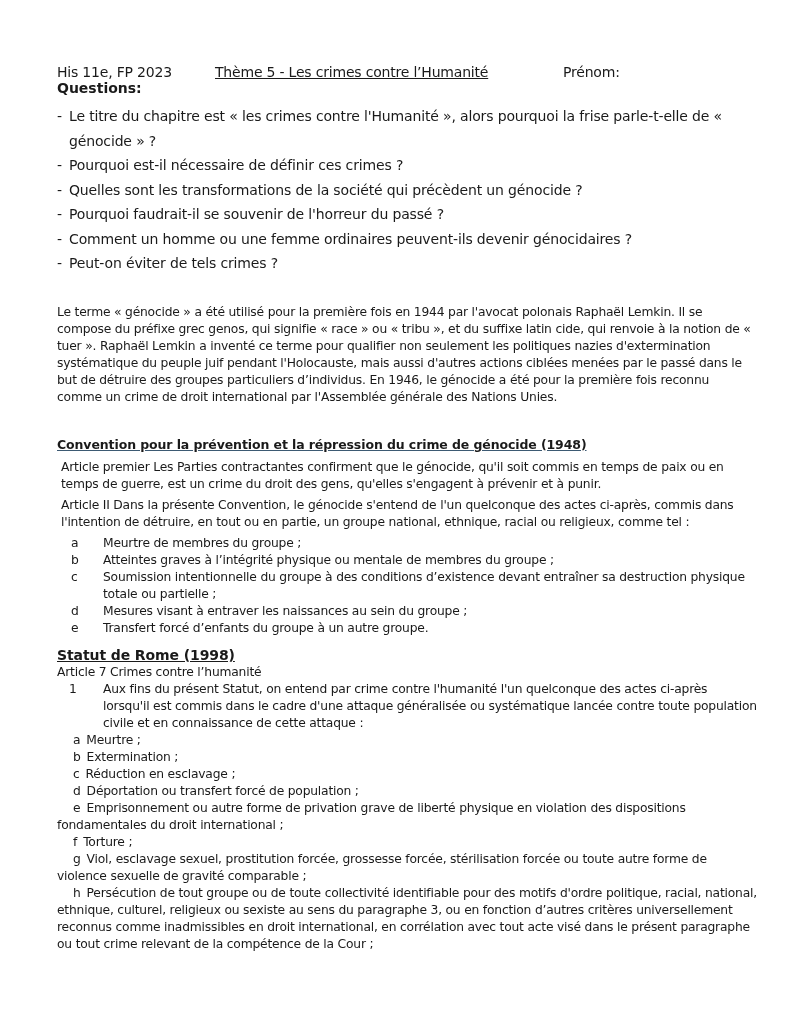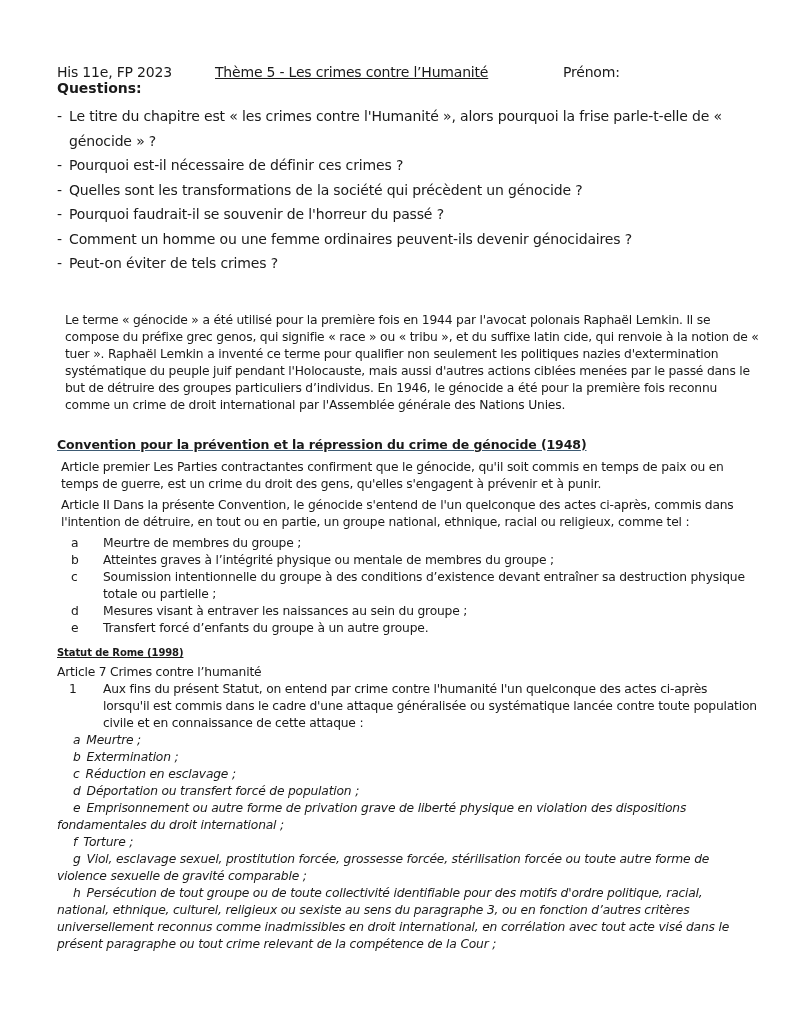--- a/index.html
+++ b/index.html
@@ -21,47 +21,47 @@
   }
   .questions { position: absolute; top: 104px; left: 0; width: 700px; margin: 0; padding: 0; list-style: none; }
   .questions li {
     font-size: 14px; line-height: 24.5px; padding-left: 12px; text-indent: -12px;
     letter-spacing: -0.15px; white-space: normal;
   }
   .questions li .dash { display: inline-block; width: 12px; text-indent: 0; }
   .questions li.wrap { padding-right: 8px; }
   .intro {
     position: absolute; top: 304px; left: 0; width: 700px;
-    font-size: 12.3px; line-height: 16.9px; letter-spacing: -0.2px; margin: 8px;
+    font-size: 12.3px; line-height: 16.9px; letter-spacing: -0.2px; margin: 0;
   }
   .conv-title {
     position: absolute; top: 437px; left: 0; font-size: 12.5px; font-weight: bold;
     text-decoration: underline; text-decoration-color: #3d5a73; letter-spacing: -0.1px;
   }
   .conv-body {
     position: absolute; top: 455px; left: 0; width: 700px;
     font-size: 12.3px; line-height: 17px; letter-spacing: -0.2px;
   }
   .conv-body p { margin: 4px; }
   .alist { margin: 0; padding: 0; list-style: none; }
   .alist li { position: relative; padding-left: 46px; }
   .alist li .mark { position: absolute; left: 14px; top: 0; }
   .rome-title {
-    position: absolute; top: 647px; left: 0; font-size: 10px; font-weight: bold;
+    position: absolute; top: 647px; left: 0; font-size: 14px; font-weight: bold;
     text-decoration: underline; letter-spacing: -0.1px;
   }
   .rome-body {
     position: absolute; top: 664px; left: 0; width: 700px;
     font-size: 12.3px; line-height: 17px; letter-spacing: -0.2px;
   }
   .rome-body p { margin: 0; }
   .num-item { position: relative; padding-left: 46px; }
   .num-item .mark { position: absolute; left: 12px; top: 0; }
   .rlist { margin: 0; padding: 0; list-style: none; }
-  .rlist li { text-indent: 16px; font-style: italic; }
+  .rlist li { text-indent: 16px; }
   .rlist li .mark { margin-right: 6px; }
 </style>
 </head>
 <body>
 
 <div class="page">
 
   <div class="header">
     <span class="h-course">His 11e, FP 2023</span>
     <span class="h-theme">Thème 5 - Les crimes contre l’Humanité</span>

